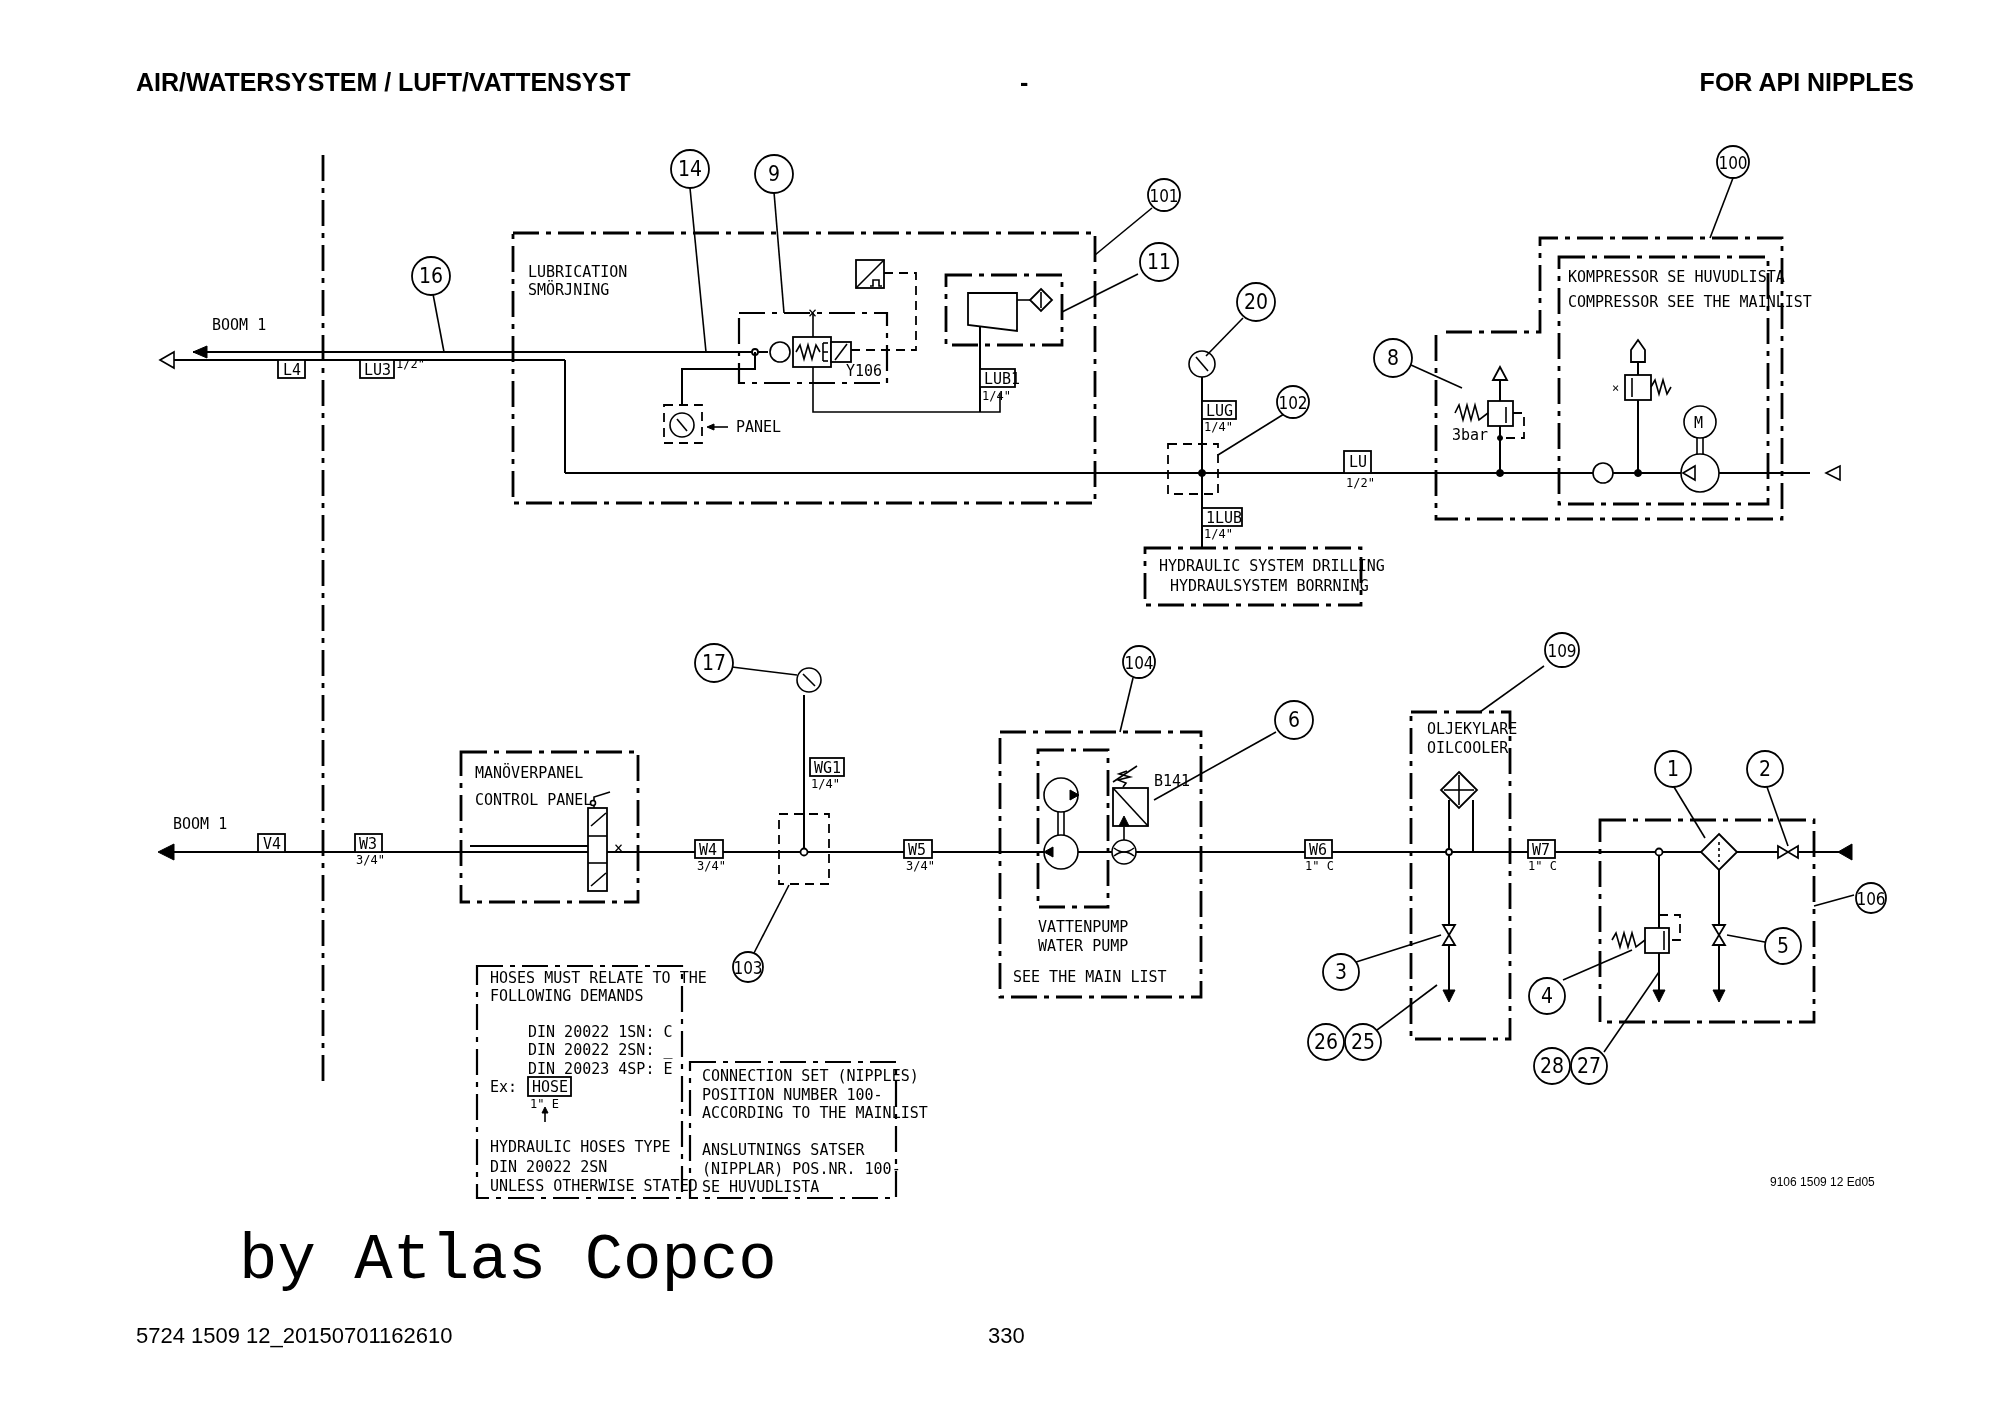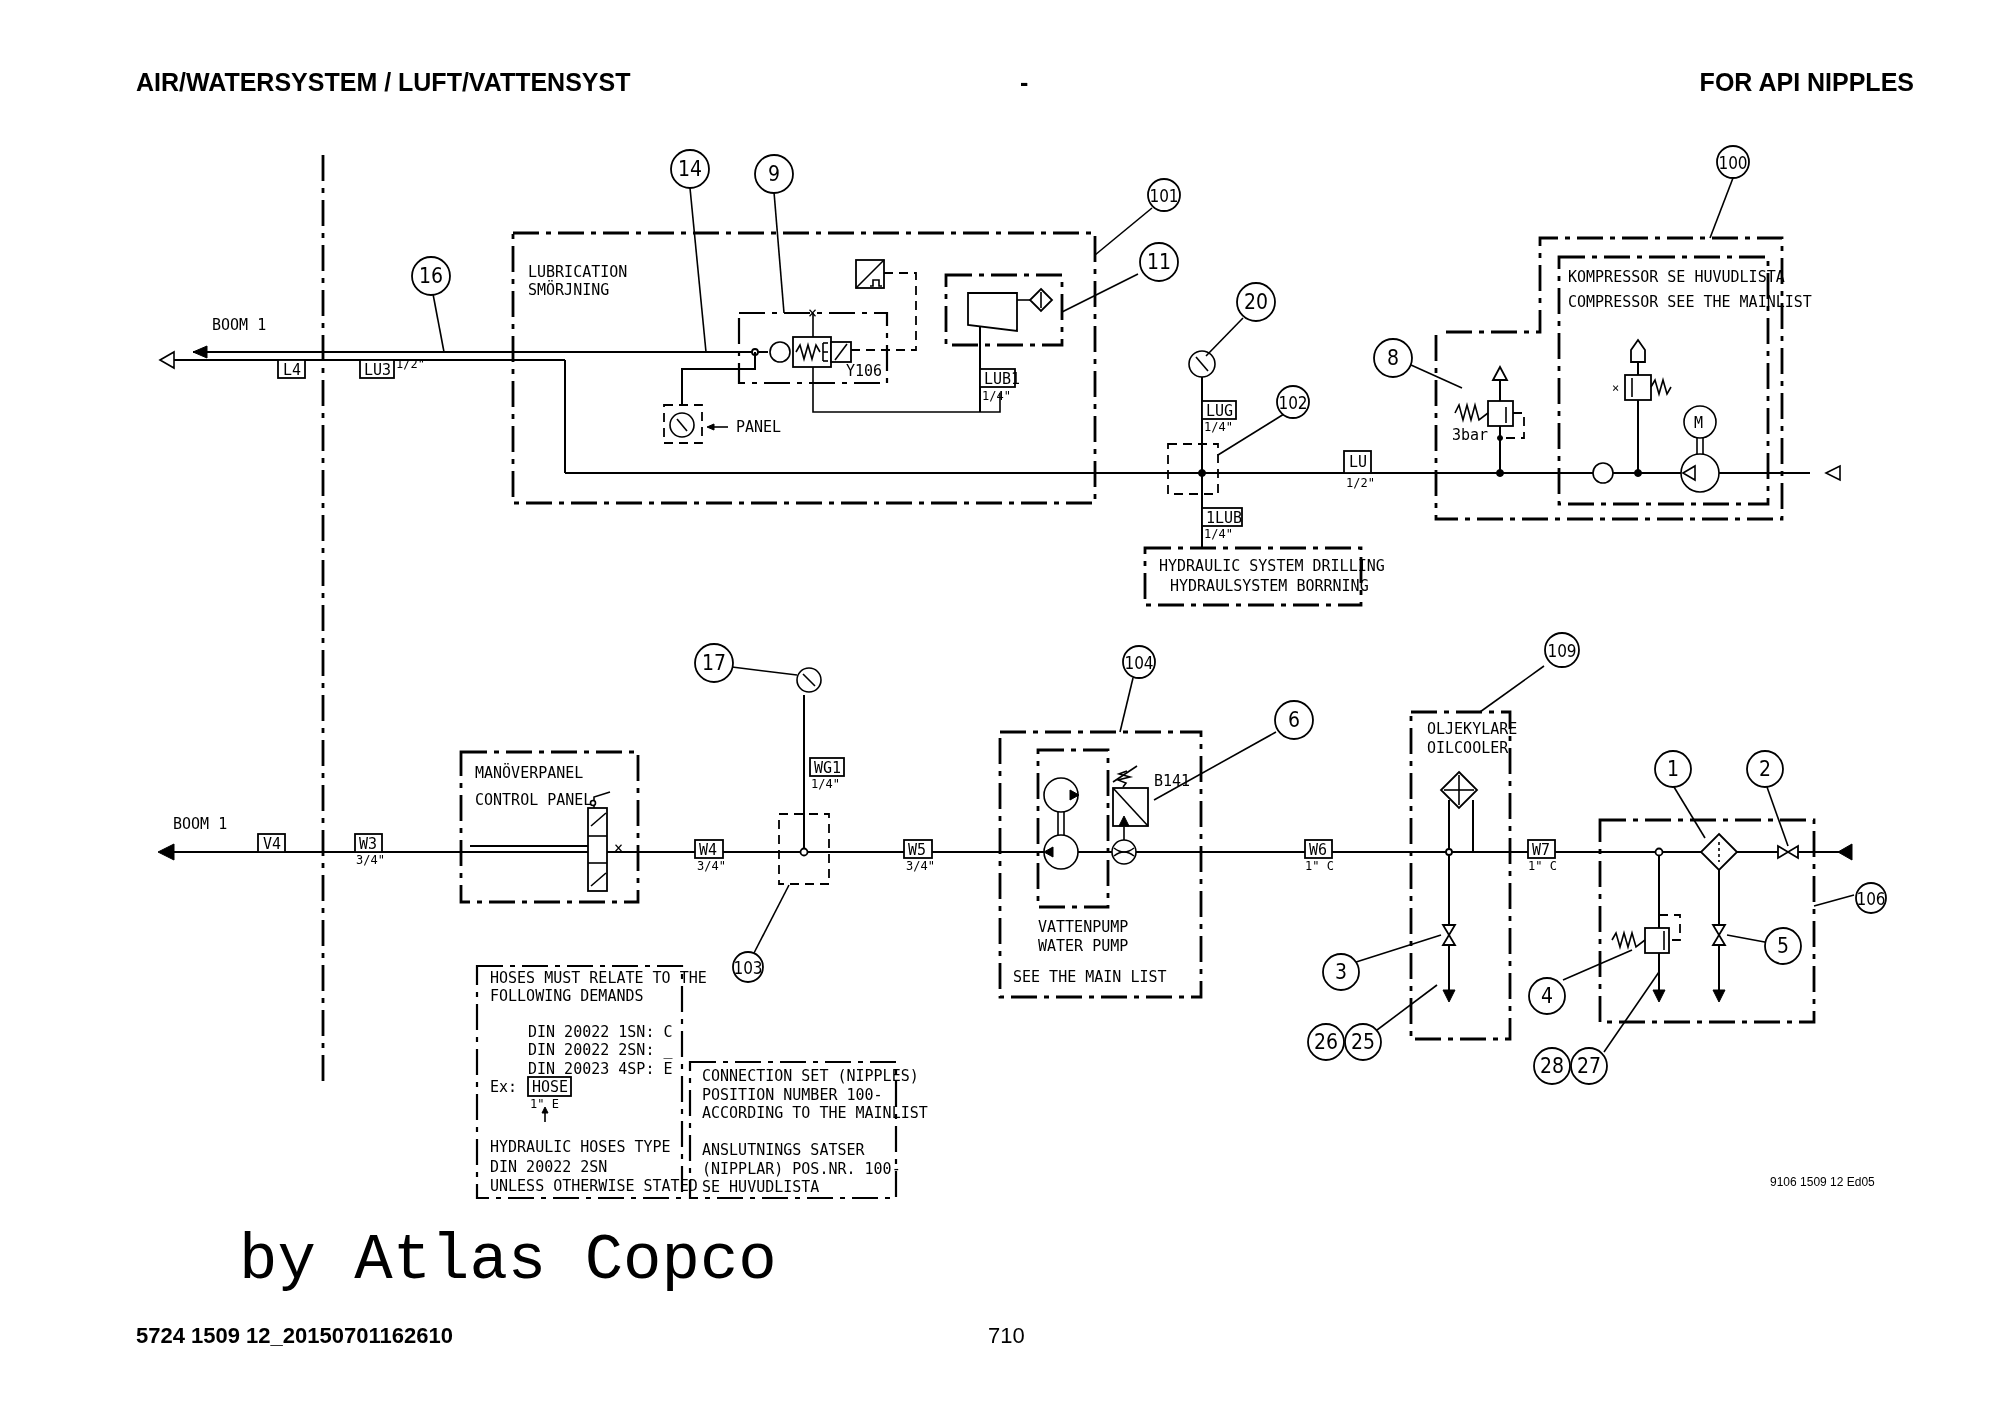--- a/index.html
+++ b/index.html
@@ -3,21 +3,21 @@
 <meta charset="utf-8">
 <style>
   html,body{margin:0;padding:0;background:#fff;}
   body{width:2000px;height:1414px;position:relative;overflow:hidden;font-family:"Liberation Sans",sans-serif;color:#000;}
   .hdr{position:absolute;font-family:"Liberation Sans",sans-serif;font-weight:bold;font-size:25px;top:68px;}
   #hdr-left{left:136px;}
   #hdr-mid{left:1020px;}
   #hdr-right{right:86px;}
   #docref{position:absolute;left:1770px;top:1175px;font-size:12px;font-family:"Liberation Sans",sans-serif;}
   #brand{position:absolute;left:195px;top:1225px;font-size:64px;font-family:Liberation Mono, monospace;margin-left:44px;}
-  #footer-left{position:absolute;left:136px;top:1323px;font-size:22px;font-family:"Liberation Sans",sans-serif;font-weight:bold;}
+  #footer-left{position:absolute;left:136px;top:1323px;font-size:22px;font-family:"Liberation Sans",sans-serif;}
   #footer-page{position:absolute;left:988px;top:1323px;font-size:22px;font-family:"Liberation Sans",sans-serif;}
   svg{position:absolute;left:0;top:0;}
   svg text{font-family:"DejaVu Sans Mono",monospace;fill:#000;}
   .ln{stroke:#000;stroke-width:2;fill:none;}
   .thin{stroke:#000;stroke-width:1.6;fill:none;}
   .dd{stroke:#000;stroke-width:2.8;fill:none;stroke-dasharray:26 7 5 7;}
   .dsh{stroke:#000;stroke-width:1.8;fill:none;stroke-dasharray:9 6;}
   .box{stroke:#000;stroke-width:1.8;fill:#fff;}
   .fill{fill:#000;stroke:#000;}
   .callout circle{stroke:#000;stroke-width:1.8;fill:#fff;}
@@ -421,13 +421,13 @@
     <text class="lbl" x="702" y="1118">ACCORDING TO THE MAINLIST</text>
     <text class="lbl" x="702" y="1155">ANSLUTNINGS SATSER</text>
     <text class="lbl" x="702" y="1174">(NIPPLAR) POS.NR. 100-</text>
     <text class="lbl" x="702" y="1192">SE HUVUDLISTA</text>
   </g>
 </svg>
 
 <div id="docref">9106 1509 12 Ed05</div>
 <div id="brand">by Atlas Copco</div>
 <div id="footer-left">5724 1509 12_20150701162610</div>
-<div id="footer-page">710</div>
+<div id="footer-page">330</div>
 
 </body></html>

